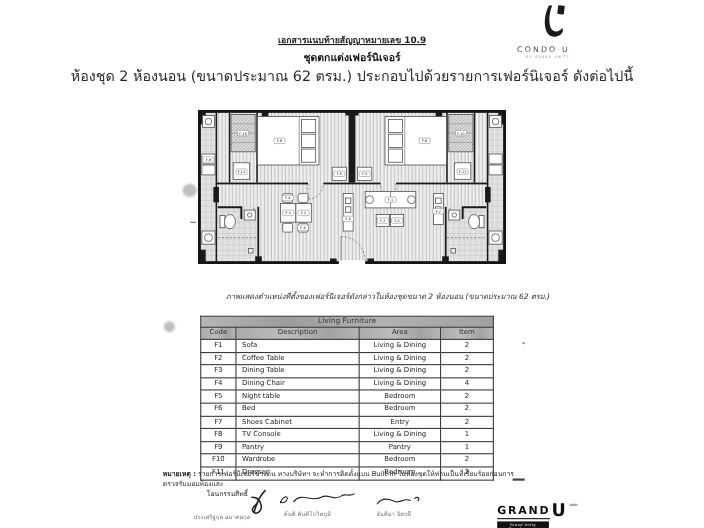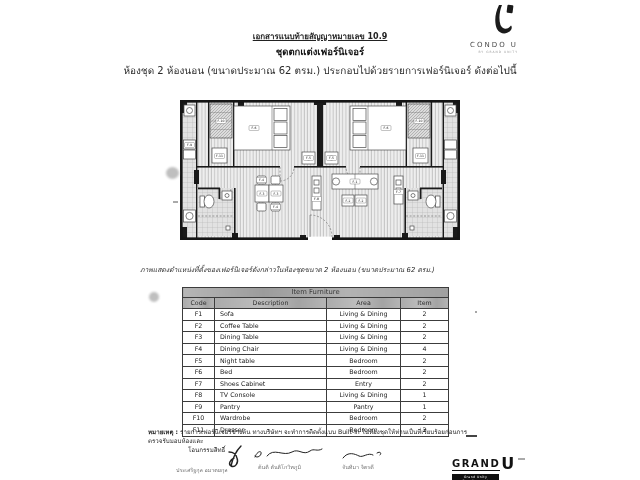--- a/index.html
+++ b/index.html
@@ -6,33 +6,33 @@
   body{
     width:640px;height:480px;position:relative;overflow:hidden;
     background:#ffffff;color:#1c1c1c;
     font-family:"DejaVu Sans","Liberation Sans",sans-serif;
   }
   .abs{position:absolute;}
   
   .hdr{left:60px;width:520px;text-align:center;}
   .docref{font-size:8px;font-weight:bold;text-decoration:underline;color:#222;}
   .doctitle{font-size:9.5px;font-weight:bold;color:#111;margin-top:37px;}
-  .docsub{font-size:10px;color:#2a2a2a;}
+  .docsub{font-size:13px;color:#2a2a2a;}
   
   .condologo{left:458px;top:4px;width:60px;text-align:right;}
   .condologo .brand{font-size:7px;letter-spacing:2px;color:#4a4a4a;margin-top:1px;}
   .condologo .tag{font-size:3px;letter-spacing:1px;color:#9a9a9a;margin-top:1px;}
   
   .plan{left:172px;top:92px;}
   .fw{fill:#ffffff;stroke:#4a4a4a;stroke-width:0.7;}
   .thin{stroke:#4a4a4a;stroke-width:0.5;fill:none;}
   .dash{stroke:#666;stroke-width:0.6;stroke-dasharray:2,1.6;fill:none;}
   .chip rect{fill:#fff;stroke:#555;stroke-width:0.35;}
   .chip text{font-size:3.1px;fill:#111;text-anchor:middle;font-family:inherit;}
-  .caption{left:140px;top:264px;width:360px;text-align:left;
+  .caption{left:140px;top:264px;width:360px;text-align:right;
     font-size:6.8px;font-style:italic;color:#2a2a2a;}
   
   .furn{left:182px;top:287px;width:266px;border-collapse:collapse;table-layout:fixed;
     font-size:6.3px;color:#1a1a1a;}
   .furn th,.furn td{border:0.8px solid #3c3c3c;padding:0;line-height:1;}
   .furn .t-title{height:9px;font-size:6.8px;font-weight:normal;color:#3a3a3a;
     background:linear-gradient(90deg,#b6b6b6,#9c9c9c 30%,#b2b2b2 62%,#a0a0a0);}
   .furn .hrow th{height:10px;font-weight:normal;color:#2e2e2e;
     background:linear-gradient(90deg,#ababab,#bdbdbd 40%,#a3a3a3 75%,#b5b5b5);}
   .furn td{height:10.6px;text-align:center;background:#fff;}
@@ -336,21 +336,21 @@
 
 <table class="abs furn">
   <colgroup>
       <col class="w0">
       <col class="w1">
       <col class="w2">
       <col class="w3">
     </colgroup>
   <thead>
     <tr>
-      <th colspan="4" class="t-title">Item Furniture</th>
+      <th colspan="4" class="t-title">Living Furniture</th>
     </tr>
     <tr class="hrow">
       <th>Code</th>
       <th>Description</th>
       <th>Area</th>
       <th>Item</th>
     </tr>
   </thead>
   <tbody>
       <tr>

